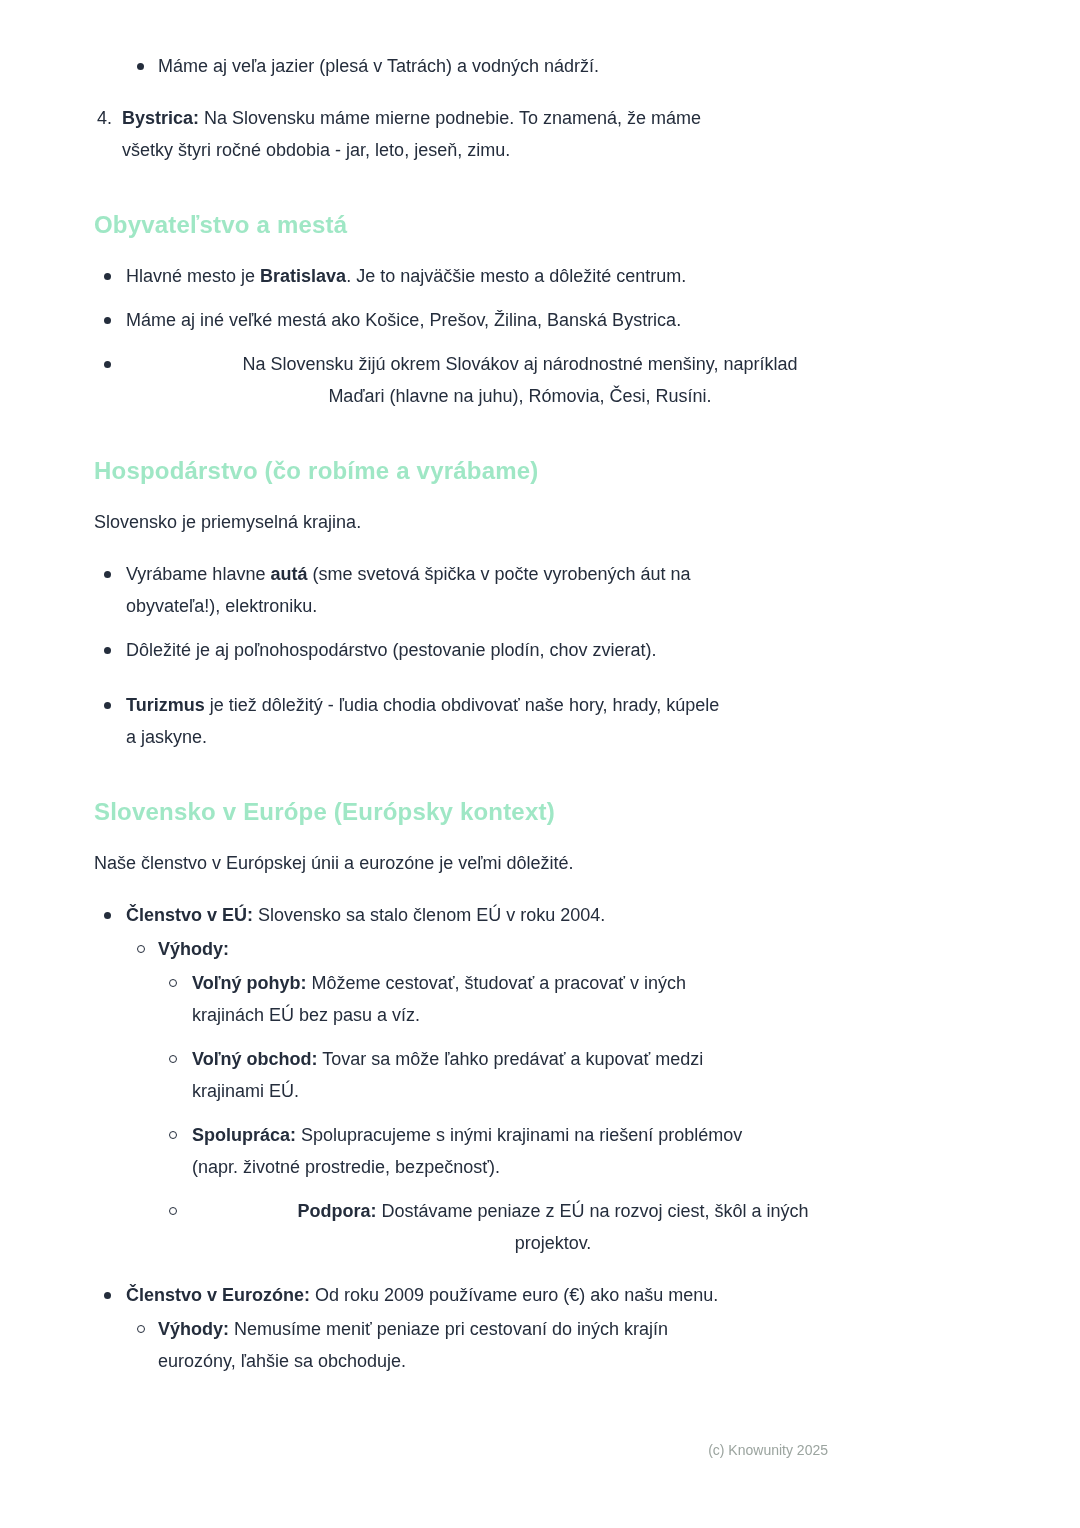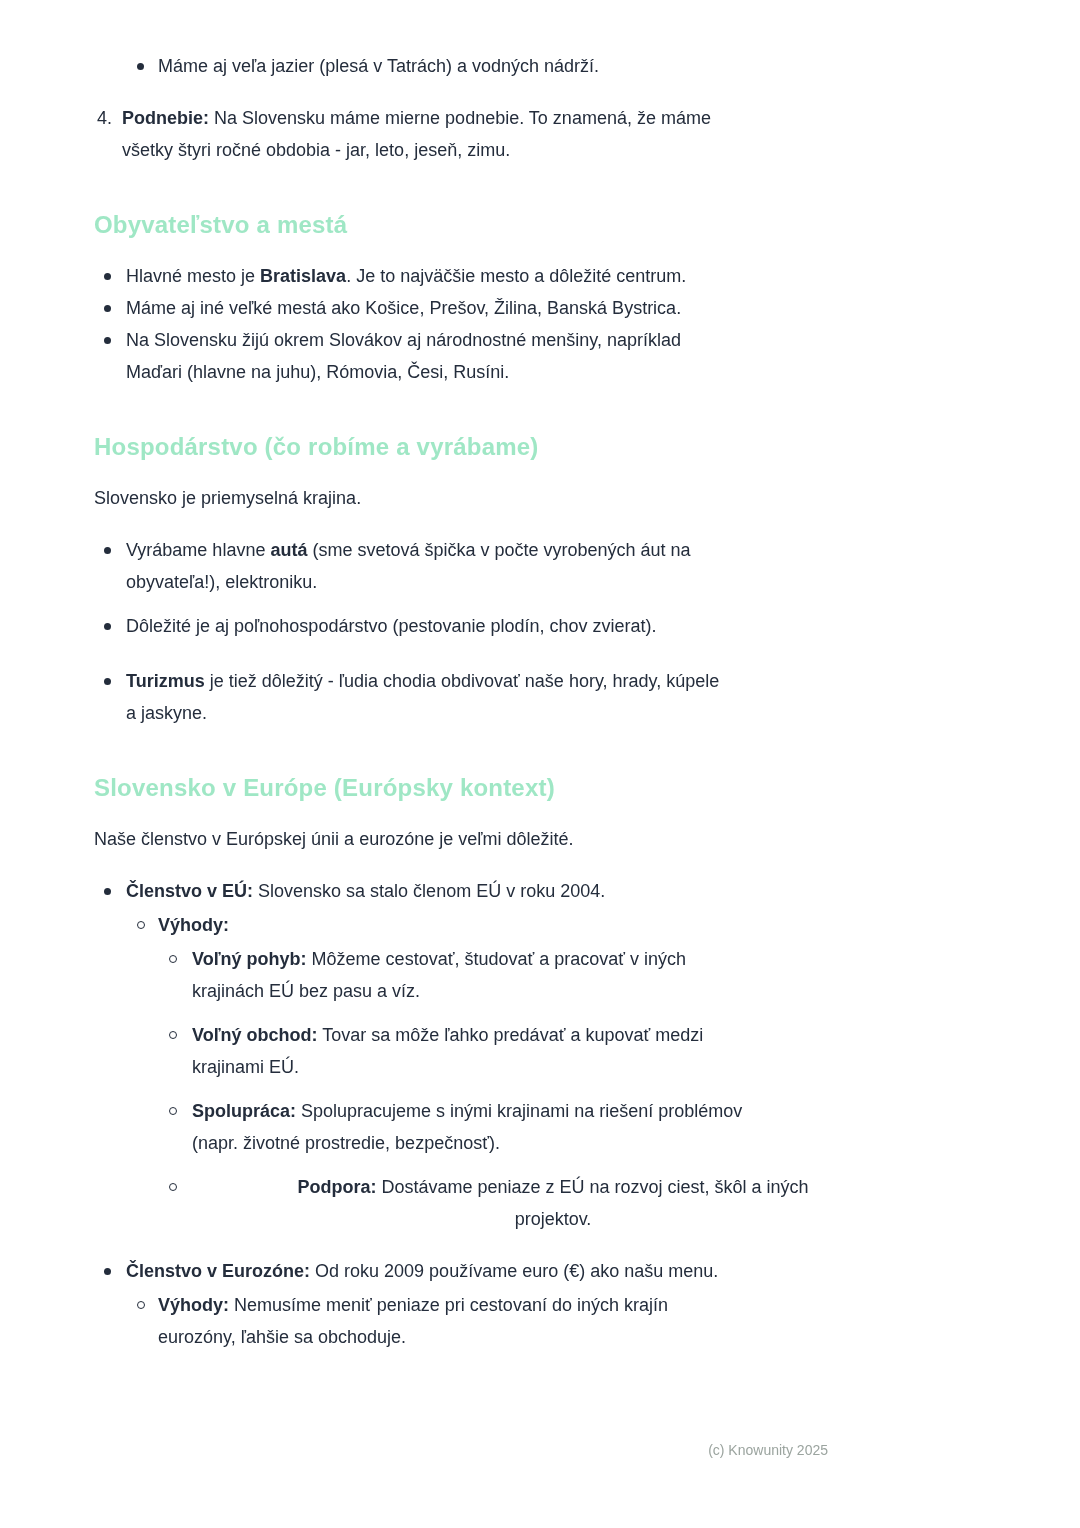--- a/index.html
+++ b/index.html
@@ -85,26 +85,26 @@
 </style>
 </head>
 <body>
 
 <div class="page">
   <div class="side-strip"></div>
   <main class="content">
       <div class="list">
         <div class="li lvl-2"><span class="marker disc"></span><span class="li-text"><span class="seg">Máme aj veľa jazier (plesá v Tatrách) a vodných nádrží.</span></span></div>
       </div>
-      <div class="num-item"><span class="num-marker">4.</span><span class="li-text"><span class="seg bold">Podnebie:</span><span class="seg"> Na Slovensku máme mierne podnebie. To znamená, že máme<br>všetky štyri ročné obdobia - jar, leto, jeseň, zimu.</span></span></div>
+      <div class="num-item"><span class="num-marker">4.</span><span class="li-text"><span class="seg bold">Bystrica:</span><span class="seg"> Na Slovensku máme mierne podnebie. To znamená, že máme<br>všetky štyri ročné obdobia - jar, leto, jeseň, zimu.</span></span></div>
       <h2>Obyvateľstvo a mestá</h2>
       <div class="list">
         <div class="li lvl-1" style="margin-top: 12px;"><span class="marker disc"></span><span class="li-text"><span class="seg">Hlavné mesto je </span><span class="seg bold">Bratislava</span><span class="seg">. Je to najväčšie mesto a dôležité centrum.</span></span></div>
-        <div class="li lvl-1" style=""><span class="marker disc"></span><span class="li-text"><span class="seg">Máme aj iné veľké mestá ako Košice, Prešov, Žilina, Banská Bystrica.</span></span></div>
-        <div class="li lvl-1" style=""><span class="marker disc"></span><span class="li-text"><span class="seg">Na Slovensku žijú okrem Slovákov aj národnostné menšiny, napríklad<br>Maďari (hlavne na juhu), Rómovia, Česi, Rusíni.</span></span></div>
+        <div class="li lvl-1" style="margin-top: 12px;"><span class="marker disc"></span><span class="li-text"><span class="seg">Máme aj iné veľké mestá ako Košice, Prešov, Žilina, Banská Bystrica.</span></span></div>
+        <div class="li lvl-1" style="margin-top: 12px; text-align: center;"><span class="marker disc"></span><span class="li-text"><span class="seg">Na Slovensku žijú okrem Slovákov aj národnostné menšiny, napríklad<br>Maďari (hlavne na juhu), Rómovia, Česi, Rusíni.</span></span></div>
       </div>
       <h2>Hospodárstvo (čo robíme a vyrábame)</h2>
       <p class="para"><span class="seg">Slovensko je priemyselná krajina.</span></p>
       <div class="list">
         <div class="li lvl-1"><span class="marker disc"></span><span class="li-text"><span class="seg">Vyrábame hlavne </span><span class="seg bold">autá</span><span class="seg"> (sme svetová špička v počte vyrobených áut na<br>obyvateľa!), elektroniku.</span></span></div>
         <div class="li lvl-1" style="margin-top: 12px;"><span class="marker disc"></span><span class="li-text"><span class="seg">Dôležité je aj poľnohospodárstvo (pestovanie plodín, chov zvierat).</span></span></div>
         <div class="li lvl-1" style="margin-top: 23px;"><span class="marker disc"></span><span class="li-text"><span class="seg bold">Turizmus</span><span class="seg"> je tiež dôležitý - ľudia chodia obdivovať naše hory, hrady, kúpele<br>a jaskyne.</span></span></div>
       </div>
       <h2>Slovensko v Európe (Európsky kontext)</h2>
       <p class="para"><span class="seg">Naše členstvo v Európskej únii a eurozóne je veľmi dôležité.</span></p>

